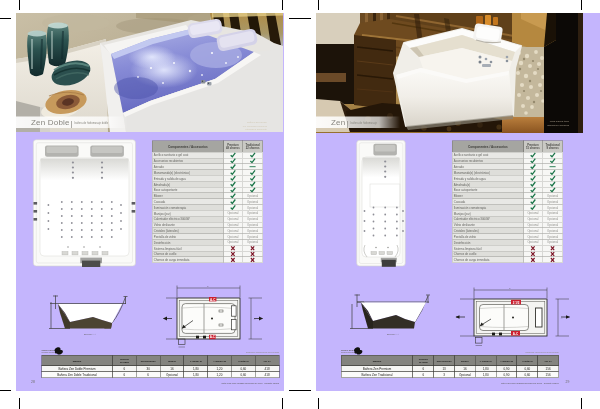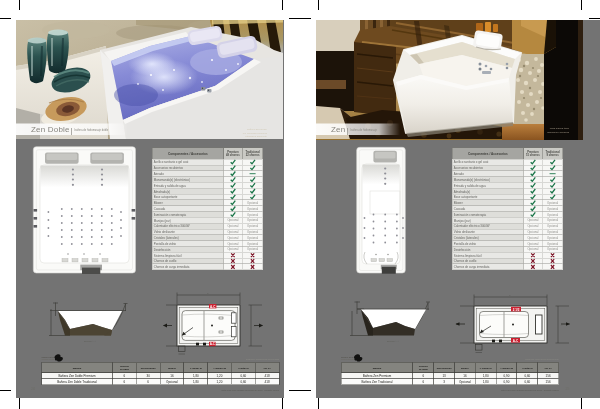--- a/index.html
+++ b/index.html
@@ -1,20 +1,20 @@
 <!DOCTYPE html>
 <html><head>
 <meta charset="utf-8">
 <style>
   html,body{margin:0;padding:0;}
   body{width:600px;height:409px;background:#ffffff;position:relative;overflow:hidden;
        font-family:"Liberation Sans", sans-serif;}
   svg{font-family:"Liberation Sans", sans-serif;display:block;}
   .crop{position:absolute;background:#000;}
-  .page{position:absolute;top:20px;height:378px;background:#737373;}
+  .page{position:absolute;top:13px;height:378px;background:#c4b5fd;}
 </style>
 </head>
 <body>
 
 <div class="crop" style="left:19px;top:0;width:1px;height:10px"></div>
 
 <div class="crop" style="left:0;top:18px;width:11px;height:1px"></div>
 
 <div class="crop" style="left:282px;top:0;width:1px;height:10px"></div>
 

